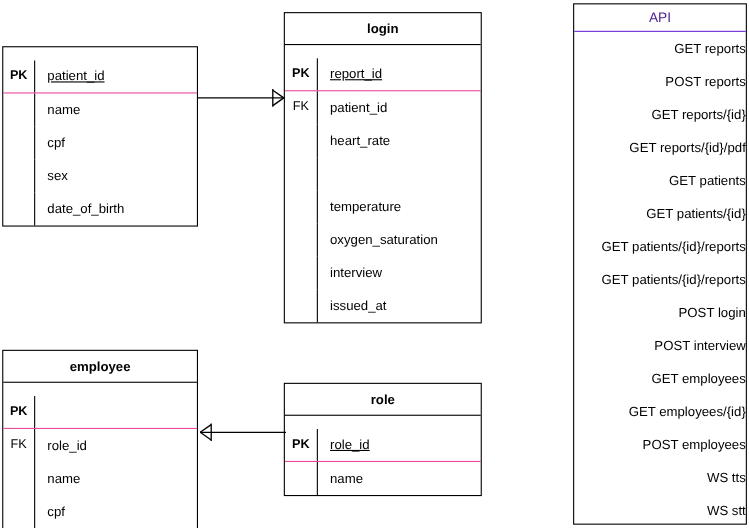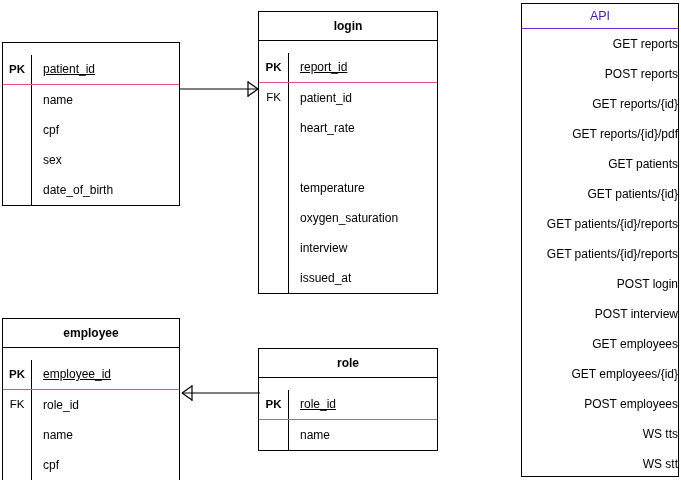--- a/index.html
+++ b/index.html
@@ -203,21 +203,20 @@
       <div class="key-cell"></div>
       <div class="attr-name">issued_at</div>
     </div>
   </div>
 
   <div class="entity employee" id="entity-employee">
     <div class="entity-title">employee</div>
 
     <div class="attr-row pk-row">
       <div class="key-cell bold">PK</div>
-      <div class="attr-name pk">employee_id</div>
     </div>
     <div class="attr-row">
       <div class="key-cell">FK</div>
       <div class="attr-name">role_id</div>
     </div>
     <div class="attr-row">
       <div class="key-cell"></div>
       <div class="attr-name">name</div>
     </div>
     <div class="attr-row">

